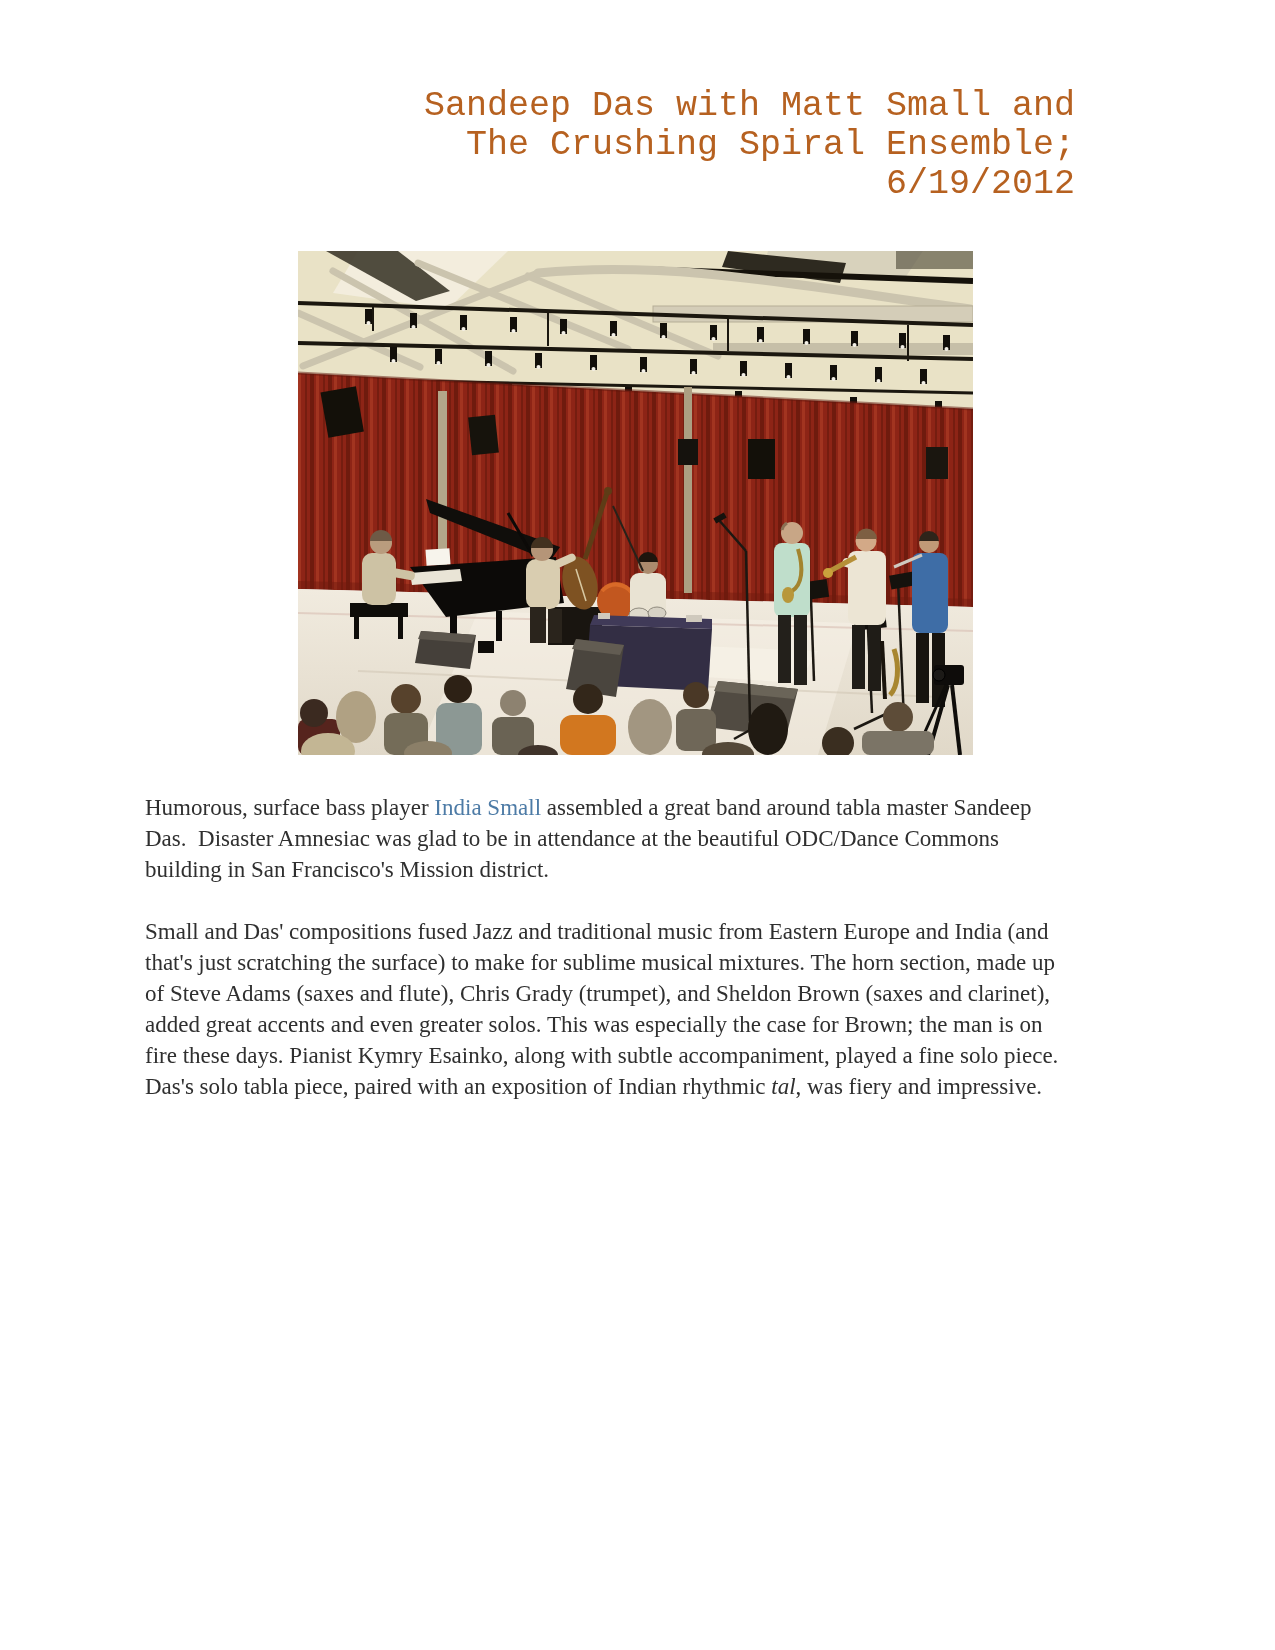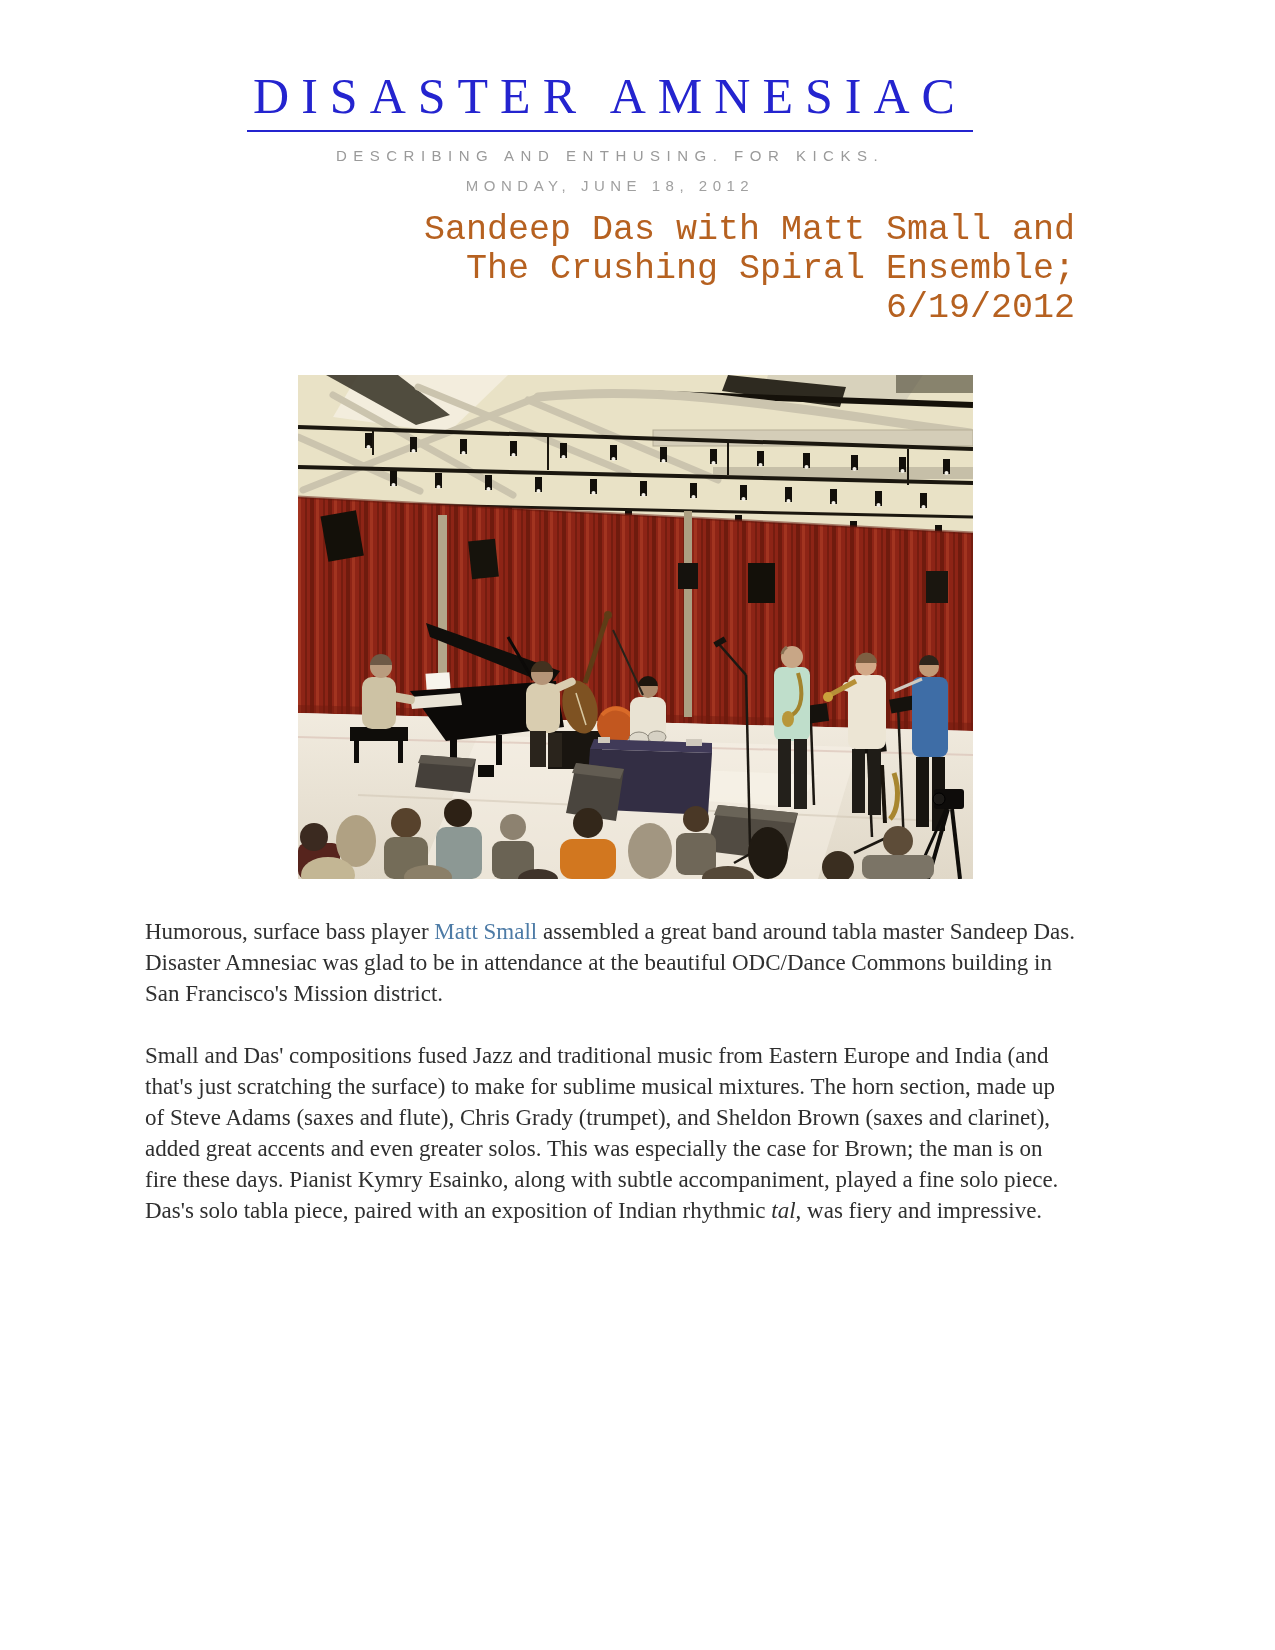--- a/index.html
+++ b/index.html
@@ -29,25 +29,20 @@
   .article-body{margin-top:37px;font-size:23px;line-height:31px;color:#2f2f2f;
       font-family:"Liberation Serif",serif;}
   .article-body p{margin:0 0 31px 0;white-space:pre-wrap;}
   .inline-link{color:#4d7ba6;text-decoration:none;cursor:pointer;}
 </style>
 </head>
 <body>
 
 <div class="page-column">
 
-  <div class="masthead">
-    <a class="blog-title">DISASTER AMNESIAC</a>
-    <div class="tagline">DESCRIBING AND ENTHUSING. FOR KICKS.</div>
-    <div class="post-date">MONDAY, JUNE 18, 2012</div>
-  </div>
 
   <h2 class="post-title">
       <div>Sandeep Das with Matt Small and</div>
       <div>The Crushing Spiral Ensemble;</div>
       <div>6/19/2012</div>
     </h2>
 
   <div class="photo-wrap">
     <svg width="675" height="504" viewBox="0 0 675 504" xmlns="http://www.w3.org/2000/svg">
       <defs>
@@ -292,17 +287,17 @@
         <circle cx="600" cy="466" r="15" fill="#5d4c38"></circle>
         <rect x="564" y="480" width="72" height="24" rx="8" fill="#7b7466"></rect>
         <ellipse cx="130" cy="502" rx="24" ry="12" fill="#8b7f68"></ellipse>
         <ellipse cx="430" cy="503" rx="26" ry="12" fill="#544838"></ellipse>
         <ellipse cx="240" cy="504" rx="20" ry="10" fill="#3f332a"></ellipse>
       </g>
     </svg>
   </div>
 
   <div class="article-body">
-      <p><span>Humorous, surface bass player </span><a href="#" class="inline-link">Matt Small</a><span> assembled a great band around tabla master Sandeep Das.  Disaster Amnesiac was glad to be in attendance at the beautiful ODC/Dance Commons building in San Francisco's Mission district.</span></p>
+      <p><span>Humorous, surface bass player </span><a href="#" class="inline-link">India Small</a><span> assembled a great band around tabla master Sandeep Das.  Disaster Amnesiac was glad to be in attendance at the beautiful ODC/Dance Commons building in San Francisco's Mission district.</span></p>
       <p><span>Small and Das' compositions fused Jazz and traditional music from Eastern Europe and India (and that's just scratching the surface) to make for sublime musical mixtures. The horn section, made up of Steve Adams (saxes and flute), Chris Grady (trumpet), and Sheldon Brown (saxes and clarinet), added great accents and even greater solos. This was especially the case for Brown; the man is on fire these days. Pianist Kymry Esainko, along with subtle accompaniment, played a fine solo piece. Das's solo tabla piece, paired with an exposition of Indian rhythmic </span><em>tal</em><span>, was fiery and impressive.</span></p>
     </div>
 
 </div>
 
 </body></html>

